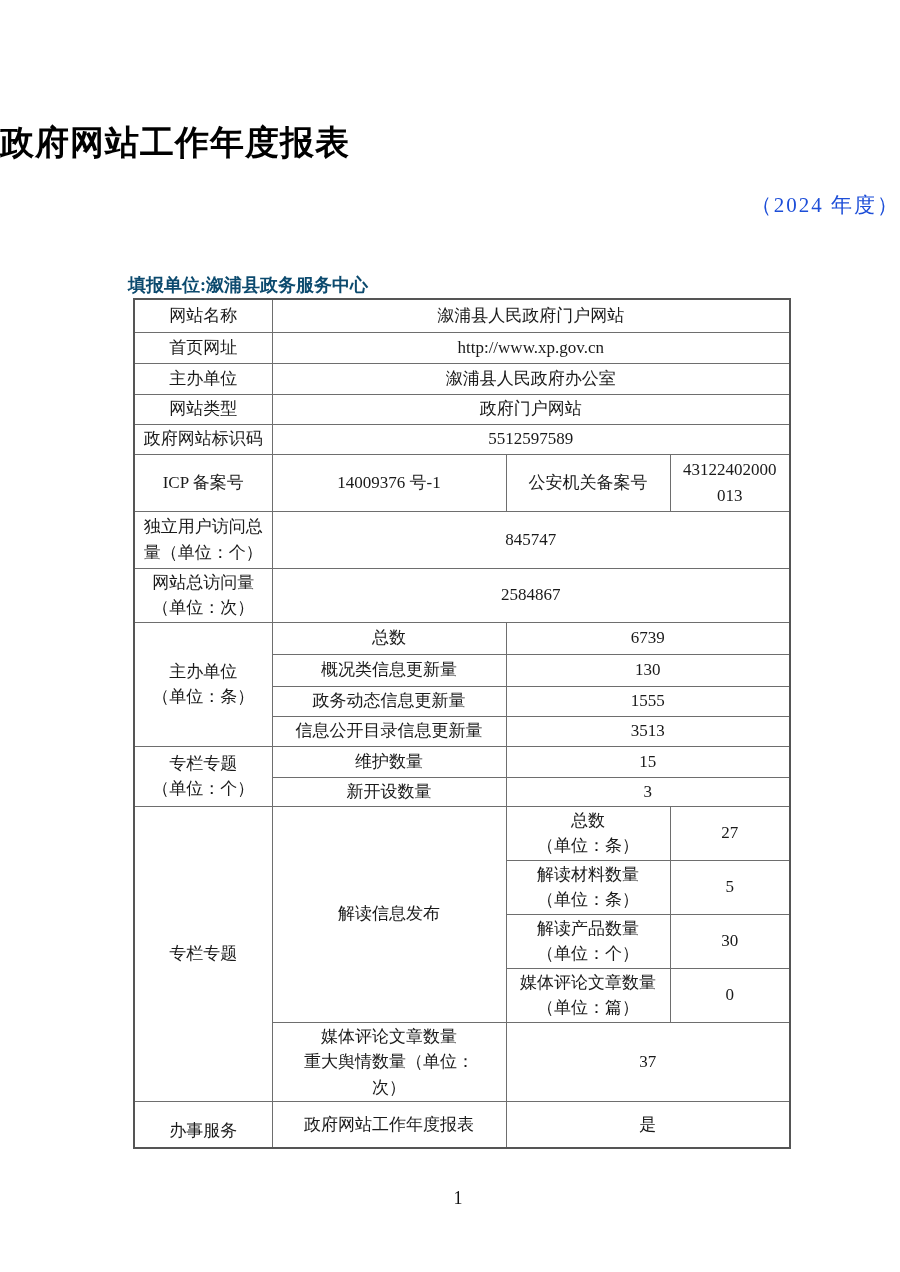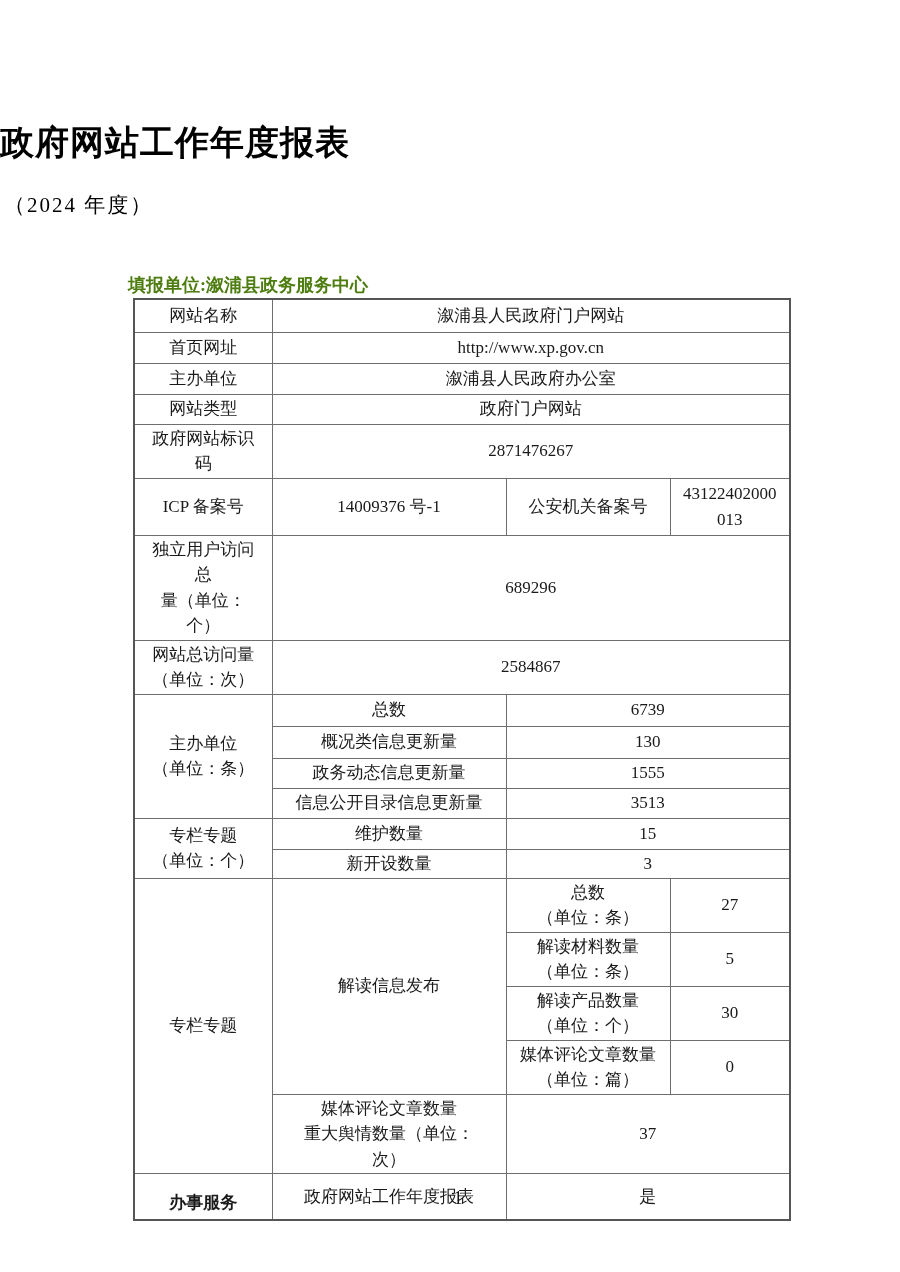--- a/index.html
+++ b/index.html
@@ -16,56 +16,55 @@
     top: 120px; left: 0; right: 0;
     text-align: left;
     font-family: "Liberation Sans", "DejaVu Sans", sans-serif;
     font-weight: bold;
     font-size: 34px;
     letter-spacing: 1px;
     color: #000000;
   }
   .doc-subtitle {
     position: absolute;
-    top: 191px; left: 4px; right: 0;
-    text-align: left;
+    top: 191px; left: 16px; right: 0;
+    text-align: right;
     font-size: 21px;
     letter-spacing: 2px;
-    color: #000000;
+    color: #1d4ed8;
   }
   .report-unit {
     position: absolute;
     top: 273px; left: 128px;
     font-weight: bold;
     font-size: 18px;
-    color: #4d7c0f;
+    color: #0c4a6e;
   }
   table.report-table {
     position: absolute;
     top: 298px; left: 133px;
     width: 656px;
     border-collapse: collapse;
     table-layout: fixed;
     border: 2px solid #555555;
   }
   .report-table td {
     border: 1px solid #6e6e6e;
     text-align: center;
     vertical-align: middle;
     font-size: 17px;
     line-height: 1.5;
-    padding: 1px 12px;
+    padding: 1px 4px;
     white-space: pre-line;
     overflow: hidden;
     margin-left: 48px;
   }
   .report-table td.bottom-aligned {
     vertical-align: bottom;
     padding-bottom: 3px;
-    font-weight: bold;
   }
   .page-number {
     position: absolute;
     top: 1188px; left: 0; right: 0;
     text-align: center;
     padding-left: 16px;
     font-size: 18px;
     color: #111111;
   }
 </style>
@@ -95,33 +94,33 @@
     <tr style="height:31px">
       <td>主办单位</td>
       <td colspan="3">溆浦县人民政府办公室</td>
     </tr>
     <tr style="height:30px">
       <td>网站类型</td>
       <td colspan="3">政府门户网站</td>
     </tr>
     <tr style="height:30px">
       <td>政府网站标识码</td>
-      <td colspan="3">2871476267</td>
+      <td colspan="3">5512597589</td>
     </tr>
     <tr style="height:57px">
       <td>ICP 备案号</td>
       <td>14009376 号-1</td>
       <td>公安机关备案号</td>
       <td>43122402000
 013</td>
     </tr>
     <tr style="height:57px">
       <td>独立用户访问总
 量（单位：个）</td>
-      <td colspan="3">689296</td>
+      <td colspan="3">845747</td>
     </tr>
     <tr style="height:53px">
       <td>网站总访问量
 （单位：次）</td>
       <td colspan="3">2584867</td>
     </tr>
     <tr style="height:32px">
       <td rowspan="4">主办单位
 （单位：条）</td>
       <td>总数</td>

